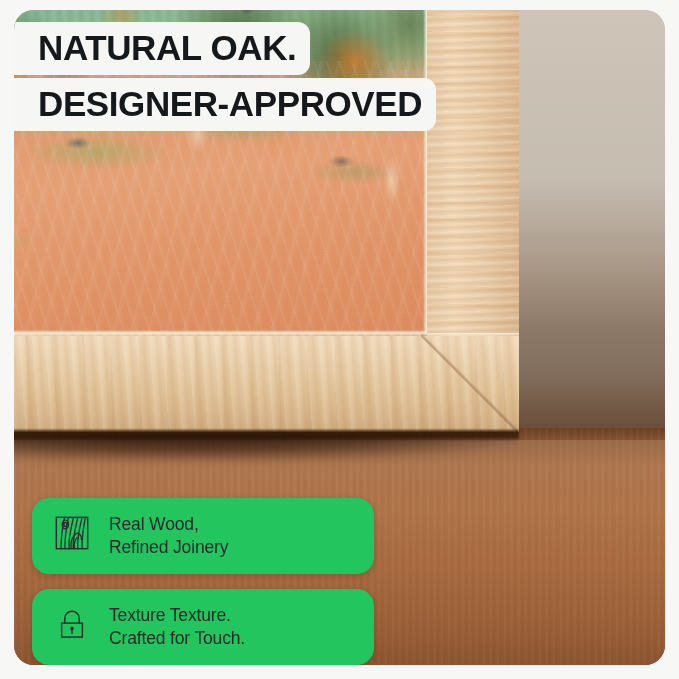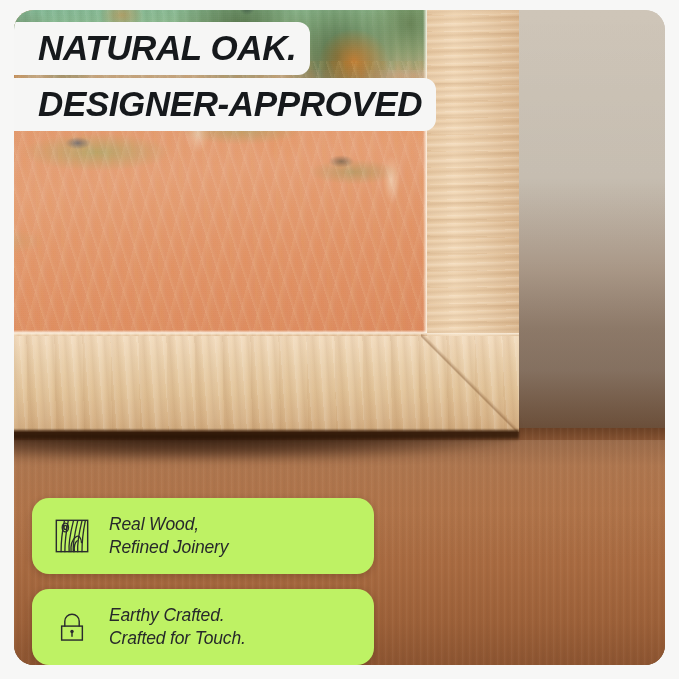--- a/index.html
+++ b/index.html
@@ -10,21 +10,20 @@
     overflow: hidden;
     background: #f7f7f6;
     font-family: "Liberation Sans", sans-serif;
   }
 
   #stage {
     position: relative;
     width: 679px;
     height: 679px;
     background: #f7f7f6;
-    font-style: italic;
   }
 
   
   #photo {
     position: absolute;
     left: 14px;
     top: 10px;
     width: 651px;
     height: 655px;
     border-radius: 20px;
@@ -469,23 +468,23 @@
   #badges {
     position: absolute;
     left: 18px;
     top: 488px;
     width: 342px;
     z-index: 40;
   }
 
   .badge {
     display: flex;
-    align-items: center;
+    align-items: flex-start;
     gap: 17px;
-    background: #bef264;
+    background: #22c55e;
     border-radius: 17px;
     padding: 15px 16px 15px 20px;
     box-shadow: 0 2px 7px rgba(40,20,6,0.22);
     min-height: 68px;
   }
 
   .badge + .badge { margin-top: 15px; }
 
   .badge-icon {
     flex: 0 0 auto;
@@ -577,20 +576,20 @@
 
       <div class="badge">
         <span class="badge-icon">
           <svg viewBox="0 0 40 40" width="36" height="36" aria-hidden="true">
             <path d="M12 19 V13.5 C12 9.2, 15.6 5.8, 20 5.8 C24.4 5.8, 28 9.2, 28 13.5 V19" fill="none" stroke="#2a2c2e" stroke-width="1.6" stroke-linecap="round"></path>
             <rect x="8.5" y="19" width="23" height="15.5" fill="none" stroke="#2a2c2e" stroke-width="1.6"></rect>
             <circle cx="20" cy="25" r="1.9" fill="#2a2c2e"></circle>
             <path d="M20 26.4 V30.2" stroke="#2a2c2e" stroke-width="1.6" stroke-linecap="round"></path>
           </svg>
         </span>
-        <span class="badge-text">Earthy Crafted.
+        <span class="badge-text">Texture Texture.
 Crafted for Touch.</span>
       </div>
 
     </div>
 
   </div>
 </div>
 
 </body></html>

